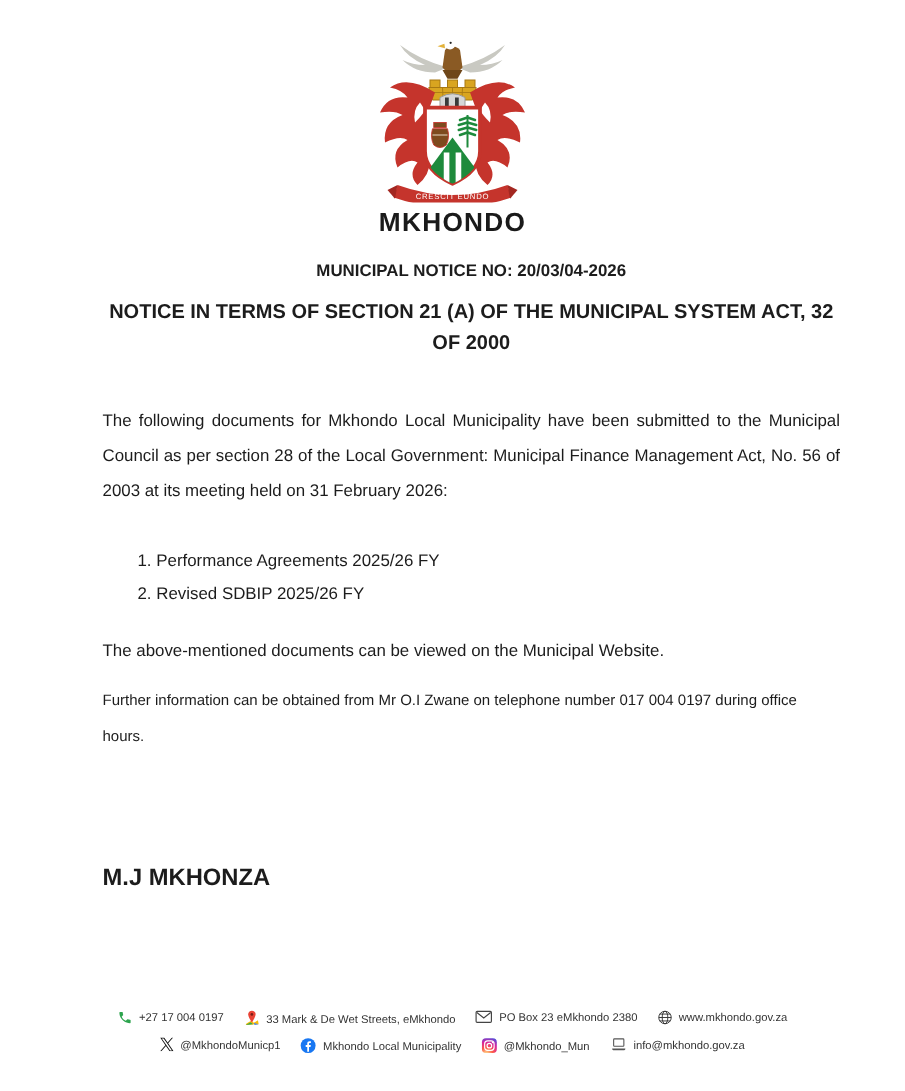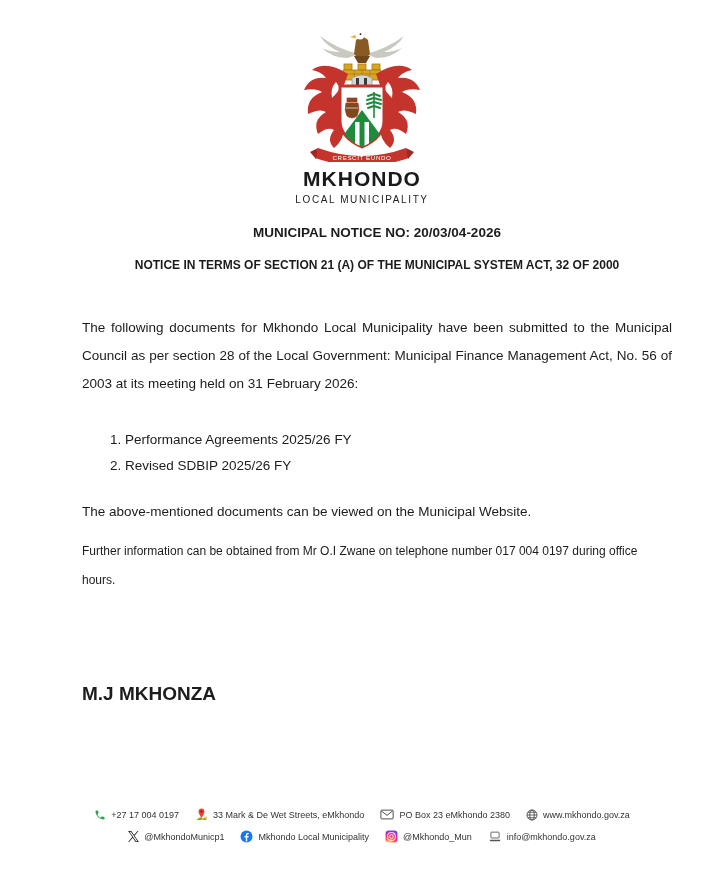--- a/index.html
+++ b/index.html
@@ -24,21 +24,21 @@
     font-size:10px; letter-spacing:1.6px; color:#222;
     margin-top:4px; line-height:12px;
   }
 
   
   .notice-no {
     text-align:center; font-weight:bold; font-size:13.5px;
     margin-top:18px; line-height:18px;
   }
   .notice-title {
-    text-align:center; font-weight:bold; font-size:12px;
+    text-align:center; font-weight:bold; font-size:16px;
     max-width:580px; margin:11px auto 0 auto; line-height:25px;
   }
 
   
   .intro {
     margin-top:36px; font-size:13.5px; line-height:28px;
     text-align:justify;
   }
   ol.doc-list {
     margin:34px 0 0 0; padding:0 0 0 43px;
@@ -49,21 +49,21 @@
   .para-view { margin-top:28px; font-size:13.5px; line-height:20px; }
   .para-contact { margin-top:15px; font-size:12px; line-height:29px; }
 
   .signature { margin-top:88px; font-weight:bold; font-size:19px; line-height:22px; }
 
   
   .footer {
     position:absolute; left:0; right:0; bottom:30px;
     display:flex; flex-direction:column; align-items:center; gap:9px;
   }
-  .footer-row { display:flex; align-items:center; gap:16px; }
+  .footer-row { display:flex; align-items:flex-start; gap:16px; }
   .footer-item { display:flex; align-items:center; gap:5px; }
   .footer-item span.ftxt { font-size:9px; color:#333; white-space:nowrap; }
   .ficon { display:inline-flex; align-items:center; justify-content:center; }
 </style>
 </head>
 <body>
 
 <div class="page">
 
   <div class="logo-block">
@@ -126,21 +126,20 @@
       </g>
 
       <g>
         <path d="M22 122 Q66 138 110 122 L113 132 Q66 148 19 132 Z" fill="#c5342c"></path>
         <path d="M22 122 L14 126 L20 133 Z" fill="#a32721"></path>
         <path d="M110 122 L118 126 L112 133 Z" fill="#a32721"></path>
         <text x="66" y="133.5" text-anchor="middle" font-size="6.2" font-family="Liberation Sans, sans-serif" fill="#ffffff" letter-spacing="0.6">CRESCIT EUNDO</text>
       </g>
     </svg>
     <div class="logo-name">MKHONDO</div>
-    <div class="logo-sub">LOCAL MUNICIPALITY</div>
   </div>
 
   <div class="content">
     <div class="notice-no">MUNICIPAL NOTICE NO: 20/03/04-2026</div>
     <div class="notice-title">NOTICE IN TERMS OF SECTION 21 (A) OF THE MUNICIPAL SYSTEM ACT, 32 OF 2000</div>
 
     <p class="intro">The following documents for Mkhondo Local Municipality have been submitted to the Municipal Council as per section 28 of the Local Government: Municipal Finance Management Act, No. 56 of 2003 at its meeting held on 31 February 2026:</p>
 
     <ol class="doc-list">
       <li>Performance Agreements 2025/26 FY</li>

